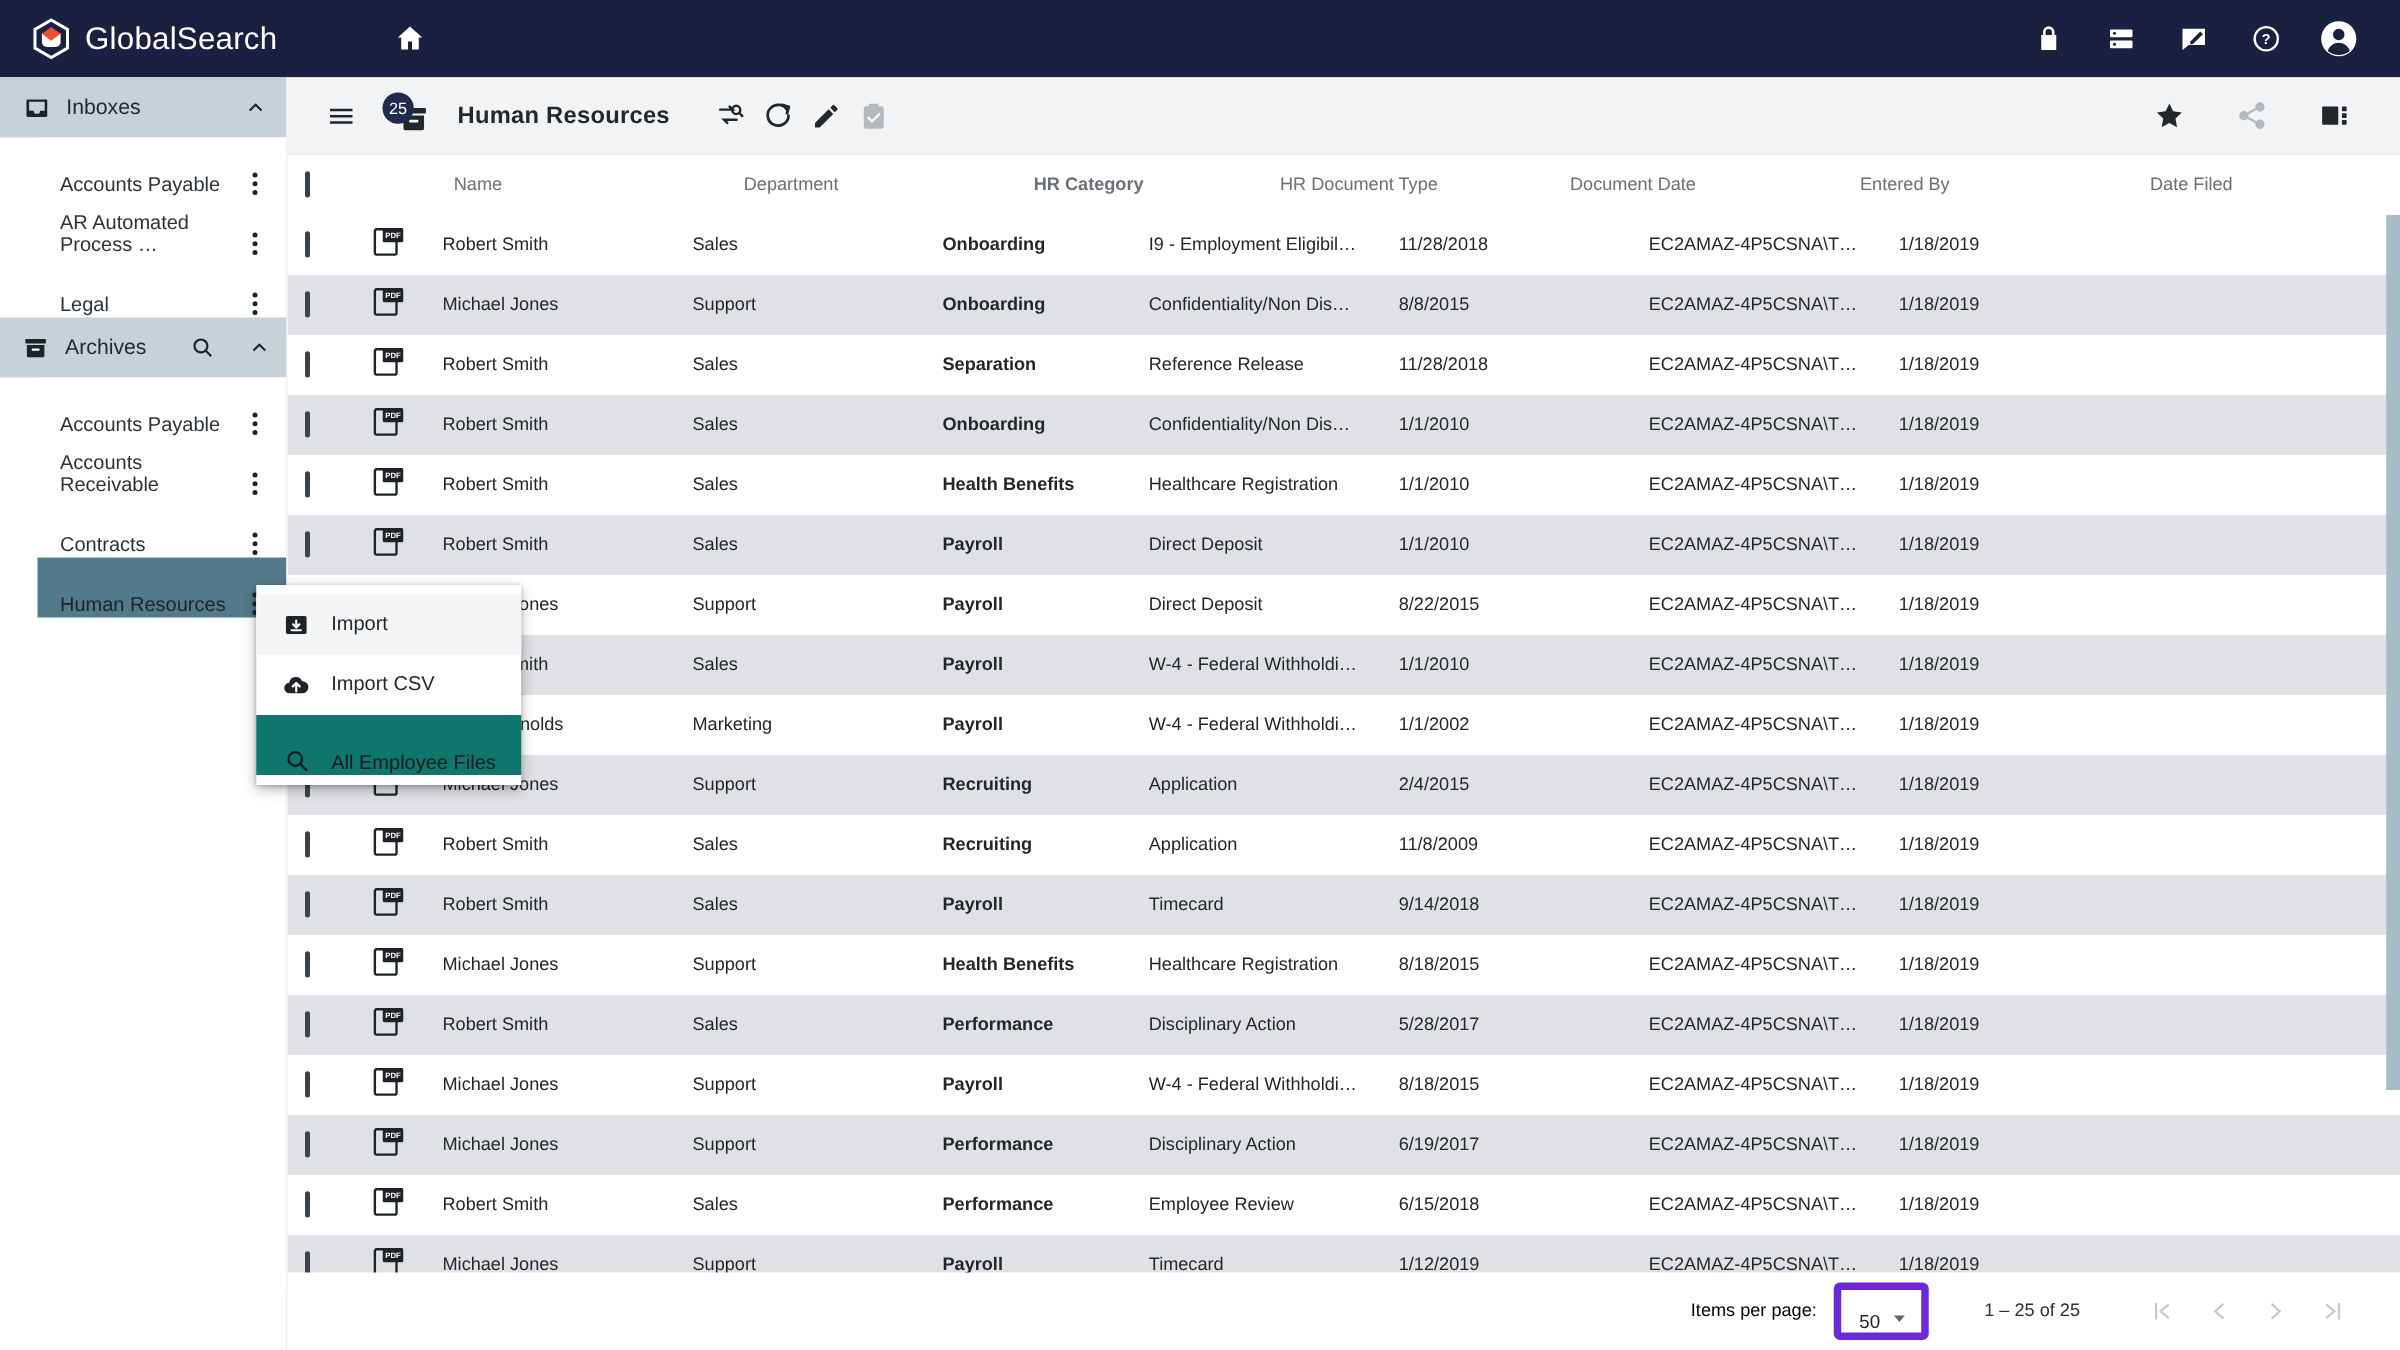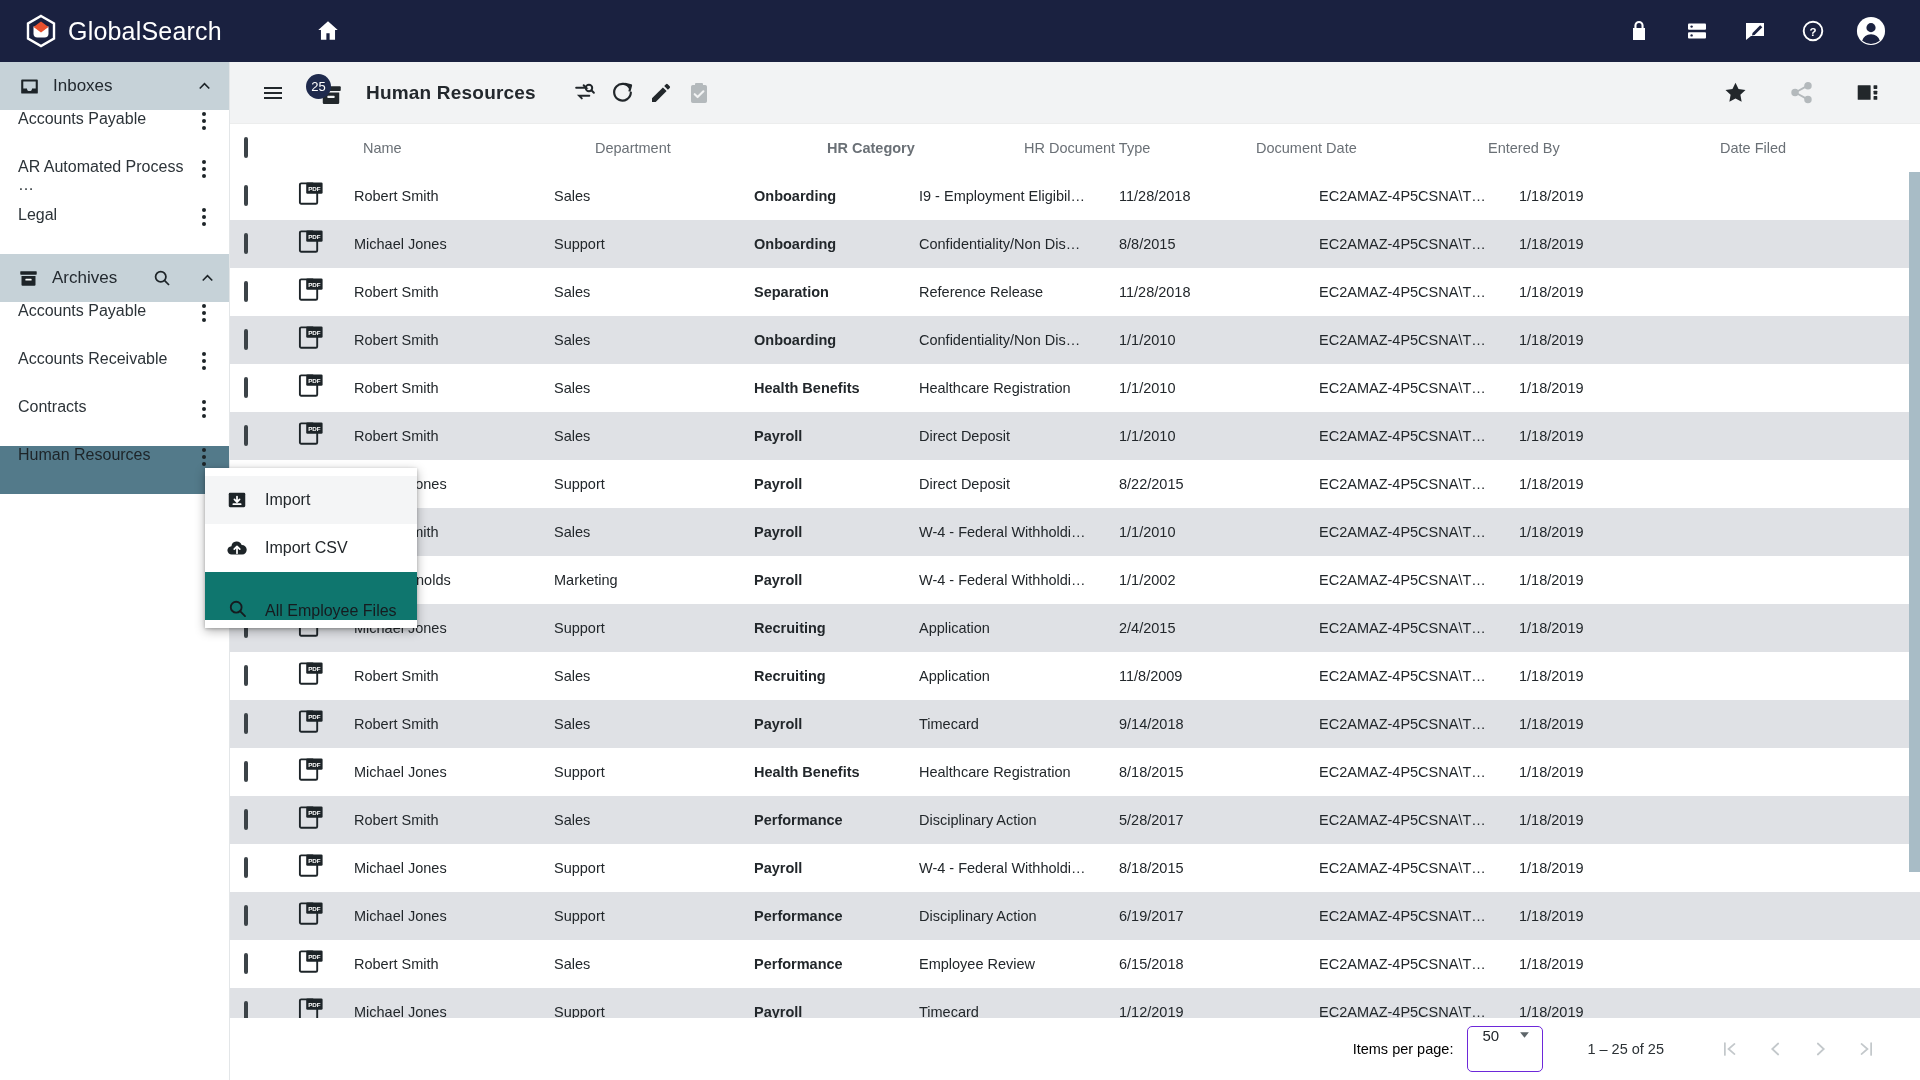--- a/index.html
+++ b/index.html
@@ -48,22 +48,22 @@
     height: 48px; background: #c6d2d8;
     display: flex; align-items: center;
     padding: 0 14px 0 18px; gap: 13px;
   }
   .sb-group-label {
     font-size: 17px; color: #232a30; flex: 0 0 auto;
   }
   .sb-group .spacer { flex: 1; }
   .sb-group-icon { width: 22px; height: 22px; display:flex; align-items:center; justify-content:center;}
   .sb-item {
-    height: 48px; display: flex; align-items: flex-start;
-    padding: 0 14px 0 18px; cursor: pointer; background: #fff;
+    height: 48px; display: flex; align-items: flex-end;
+    padding: 0 14px 0 18px; cursor: pointer; background: #fff; margin-left: 30px;
   }
   .sb-item.active { background: #537a8a; }
   .sb-item-label { font-size: 16px; color: #2c3338; flex: 1; }
   .sb-item.active .sb-item-label { color: #1d2428; }
   .kebab {
     width: 22px; height: 22px; display: flex; flex-direction: column;
     align-items: center; justify-content: center; gap: 3px; cursor: pointer;
   }
   .kebab i { width: 4px; height: 4px; border-radius: 50%; background: #1d2428; display:block; }
 
@@ -140,22 +140,22 @@
   }
 
   
   .paginator {
     position: absolute; bottom: 0; left: 0; width: 1690px; height: 62px;
     background: #fff; display: flex; align-items: center;
     justify-content: flex-end; padding-right: 30px; gap: 0px;
   }
   .ipp-label { font-size: 14.5px; color: #000000; margin-right: 14px; }
   .ipp-select {
-    width: 76px; height: 46px; border: 1px solid #6d28d9; border-radius: 5px;
-    display: flex; align-items: flex-start; justify-content: space-between;
+    width: 76px; height: 46px; border: 6px solid #6d28d9; border-radius: 5px;
+    display: flex; align-items: flex-end; justify-content: space-between;
     padding: 0 10px 0 14px; cursor: pointer; font-size: 15px; color: #22272b;
   }
   .range { font-size: 14.5px; color: #2b3135; margin: 0 42px 0 44px; }
   .pg-btn {
     width: 46px; height: 46px; display: flex; align-items: center;
     justify-content: center; cursor: pointer;
   }
 
   
   .ctx-menu {

